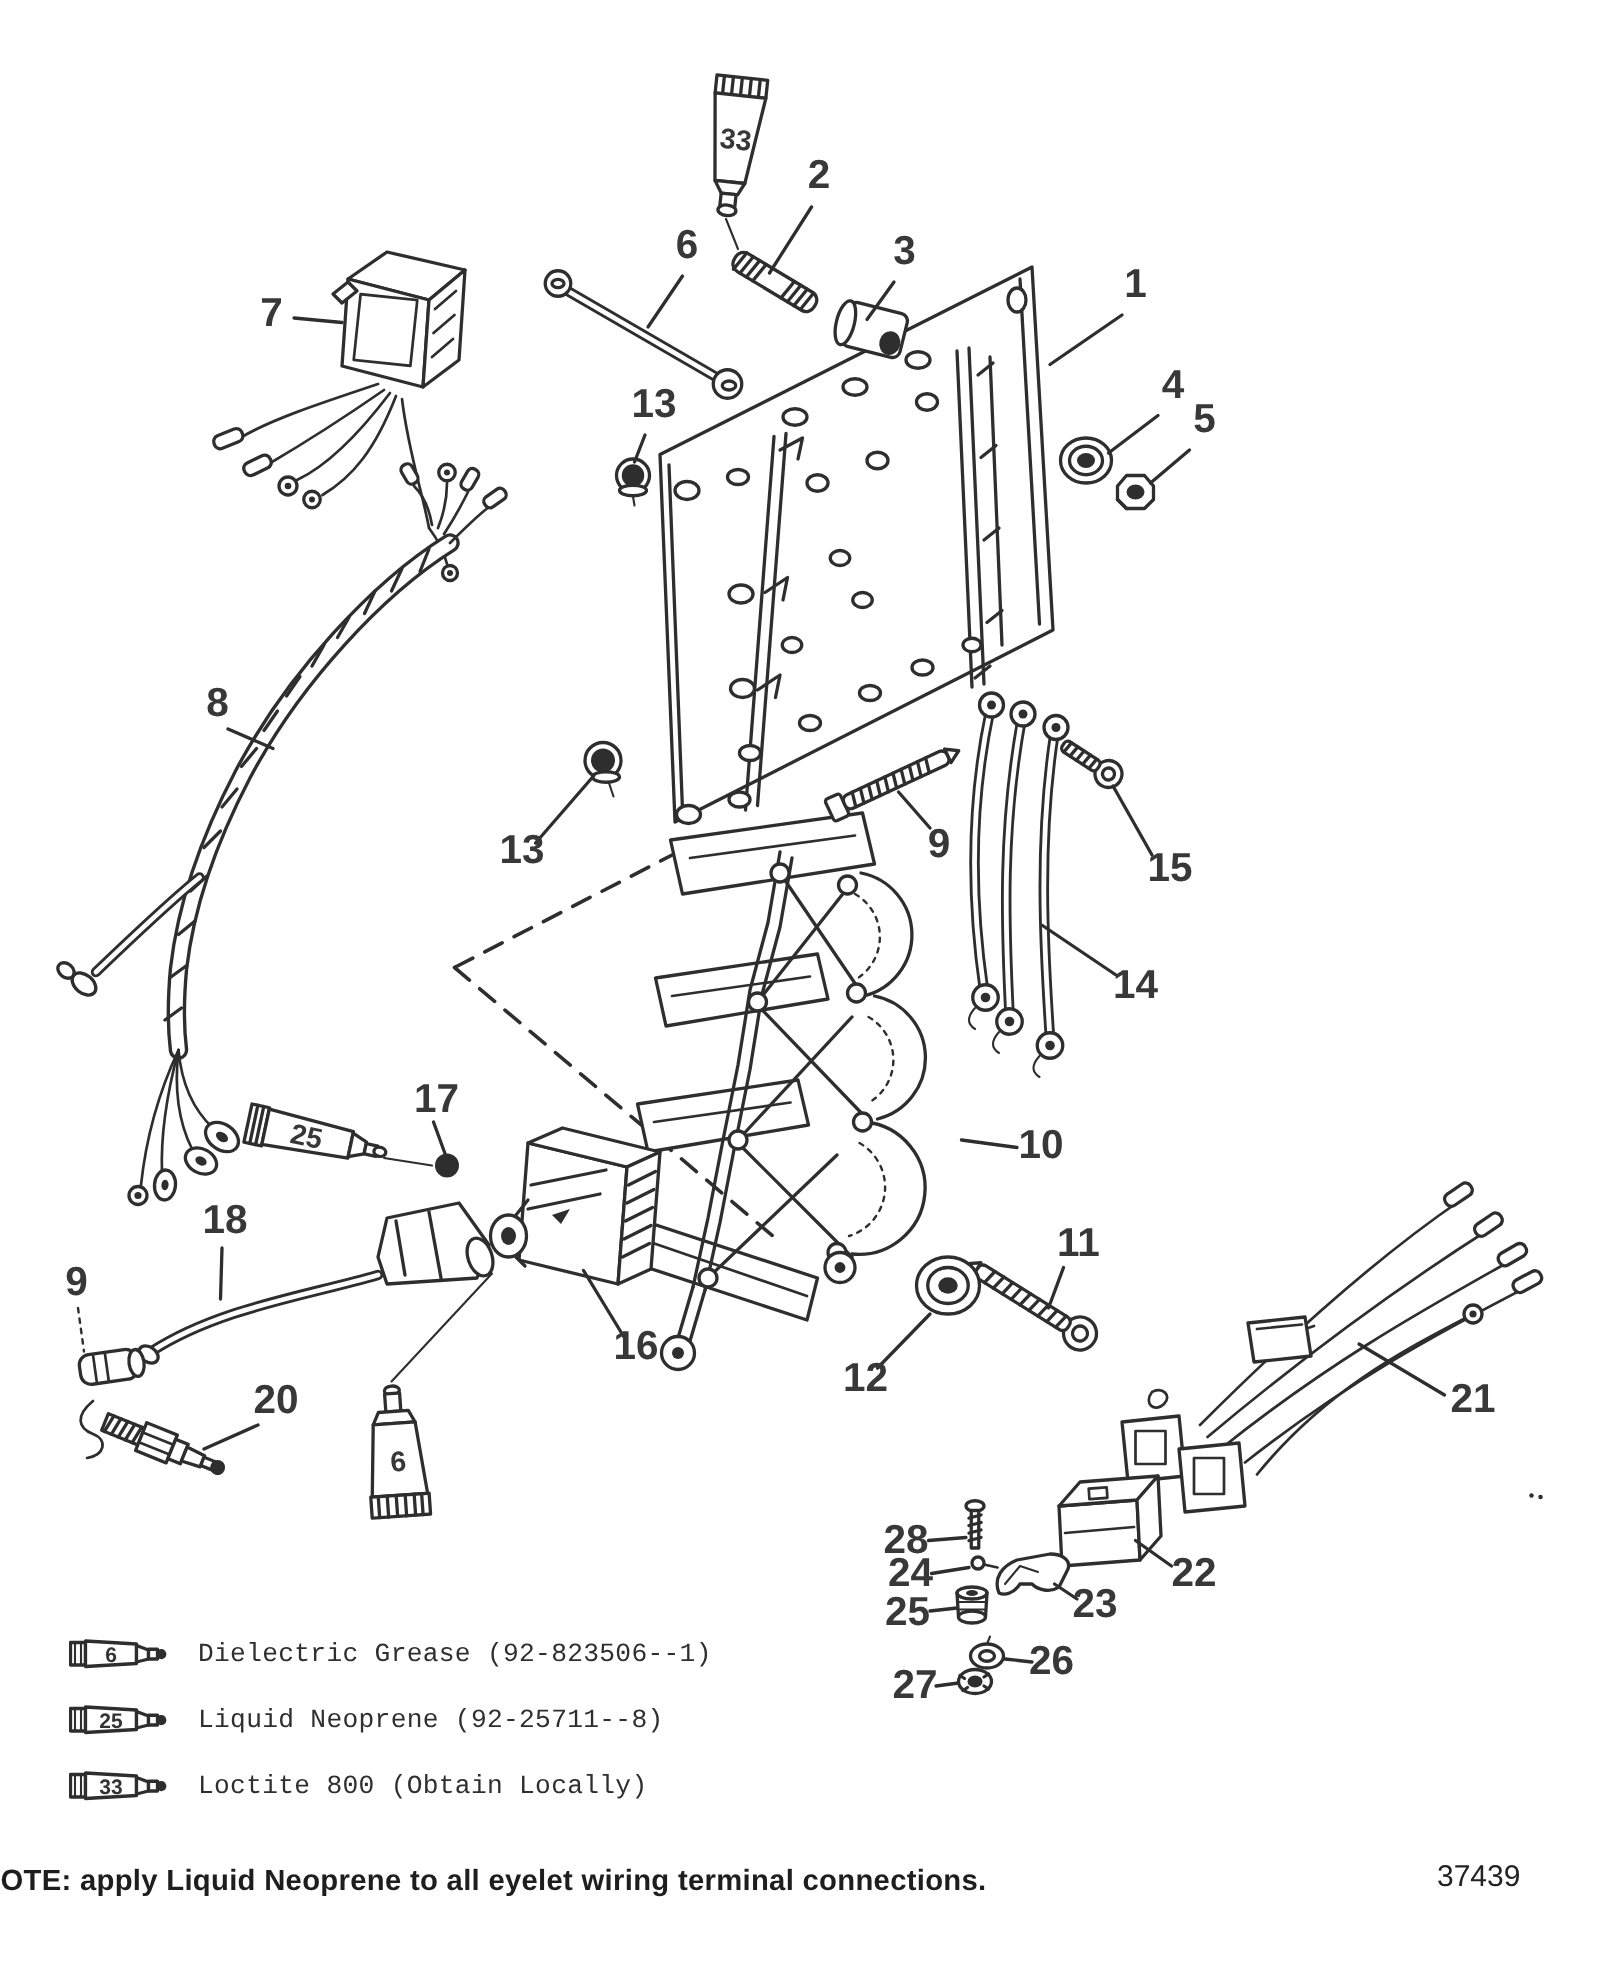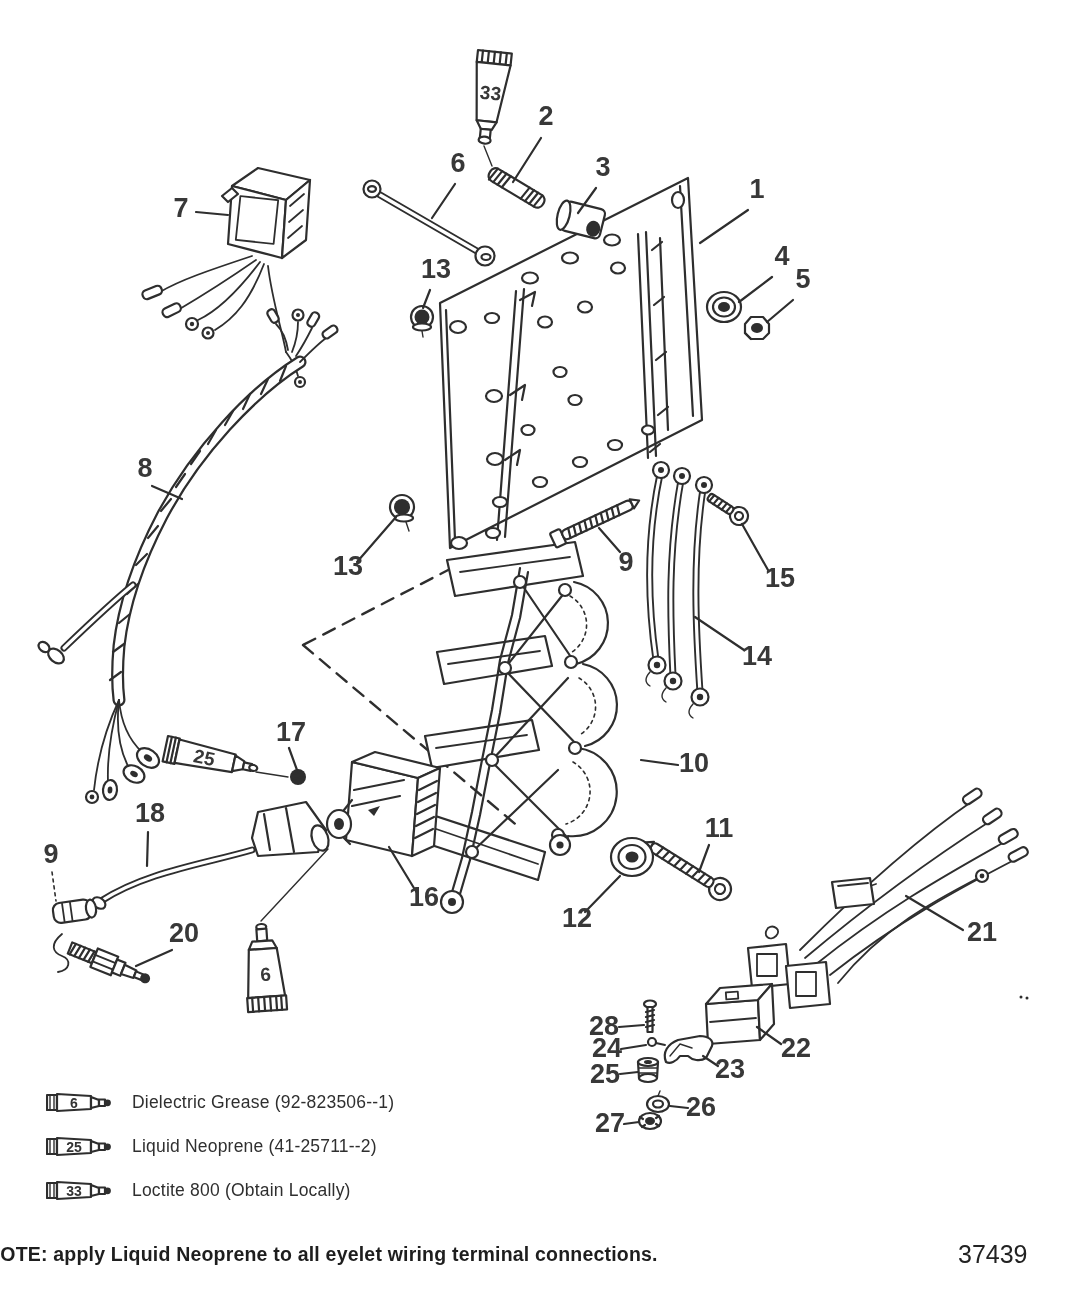--- a/index.html
+++ b/index.html
@@ -17,26 +17,26 @@
   svg .fat{stroke-width:13;}
   svg .fatcore{stroke:#fff;stroke-width:8.5;}
   svg .dash{stroke-dasharray:13 9;stroke-width:2.4;}
   svg .microdash{stroke-dasharray:3 4;stroke-width:1.6;}
   svg text{stroke:none;}
   svg .callout{font-family:"Liberation Sans",sans-serif;font-weight:bold;font-size:27px;
         fill:#383838;text-anchor:middle;}
   svg .tubelbl{font-family:"Liberation Sans",sans-serif;font-weight:bold;font-size:19px;
         fill:#383838;text-anchor:middle;}
   .legend-row{position:absolute;left:46px;display:flex;align-items:center;gap:16px;}
-  .legend-label{font-size:17.5px;color:#2f2f2f;letter-spacing:.2px;}
+  .legend-label{font-size:17.5px;color:#2f2f2f;letter-spacing:.2px;font-family:Liberation Mono, monospace;}
   .legend-ref{font-family:"Liberation Sans",sans-serif;font-weight:bold;font-size:14px;fill:#333;
         text-anchor:middle;}
   #note{position:absolute;left:-14px;top:1243px;font-weight:bold;font-size:19.5px;color:#1e1e1e;
         letter-spacing:.2px;white-space:nowrap;}
-  #dwgno{position:absolute;left:958px;top:1240px;font-size:25px;color:#222;}
+  #dwgno{position:absolute;left:958px;top:1240px;font-size:20px;color:#222;}
 </style>
 </head>
 <body>
 
 <div id="page">
 
 <svg id="art" width="1076" height="1310" viewBox="0 0 1076 1310">
 
   <g>
     <line class="dash" x1="548" y1="398" x2="622" y2="447"></line>
@@ -610,21 +610,21 @@
   <svg width="70" height="27">
     <rect class="f" x="1" y="6" width="10" height="15"></rect>
     <line class="thin" x1="4" y1="6" x2="4" y2="21"></line>
         <line class="thin" x1="8" y1="6" x2="8" y2="21"></line>
     <polygon class="f" points="11,5 45,7 45,20 11,22"></polygon>
     <polygon class="f" points="45,8 53,11 53,17 45,19"></polygon>
     <rect class="f" x="53" y="10.5" width="6" height="6.5"></rect>
     <circle class="d" cx="61.5" cy="13.8" r="3.4"></circle>
     <text class="legend-ref" x="28" y="19">25</text>
   </svg>
-  <span class="legend-label">Liquid Neoprene (41-25711--2)</span>
+  <span class="legend-label">Liquid Neoprene (92-25711--8)</span>
 </div>
 <div class="legend-row" style="top:1177px">
   <svg width="70" height="27">
     <rect class="f" x="1" y="6" width="10" height="15"></rect>
     <line class="thin" x1="4" y1="6" x2="4" y2="21"></line>
         <line class="thin" x1="8" y1="6" x2="8" y2="21"></line>
     <polygon class="f" points="11,5 45,7 45,20 11,22"></polygon>
     <polygon class="f" points="45,8 53,11 53,17 45,19"></polygon>
     <rect class="f" x="53" y="10.5" width="6" height="6.5"></rect>
     <circle class="d" cx="61.5" cy="13.8" r="3.4"></circle>

